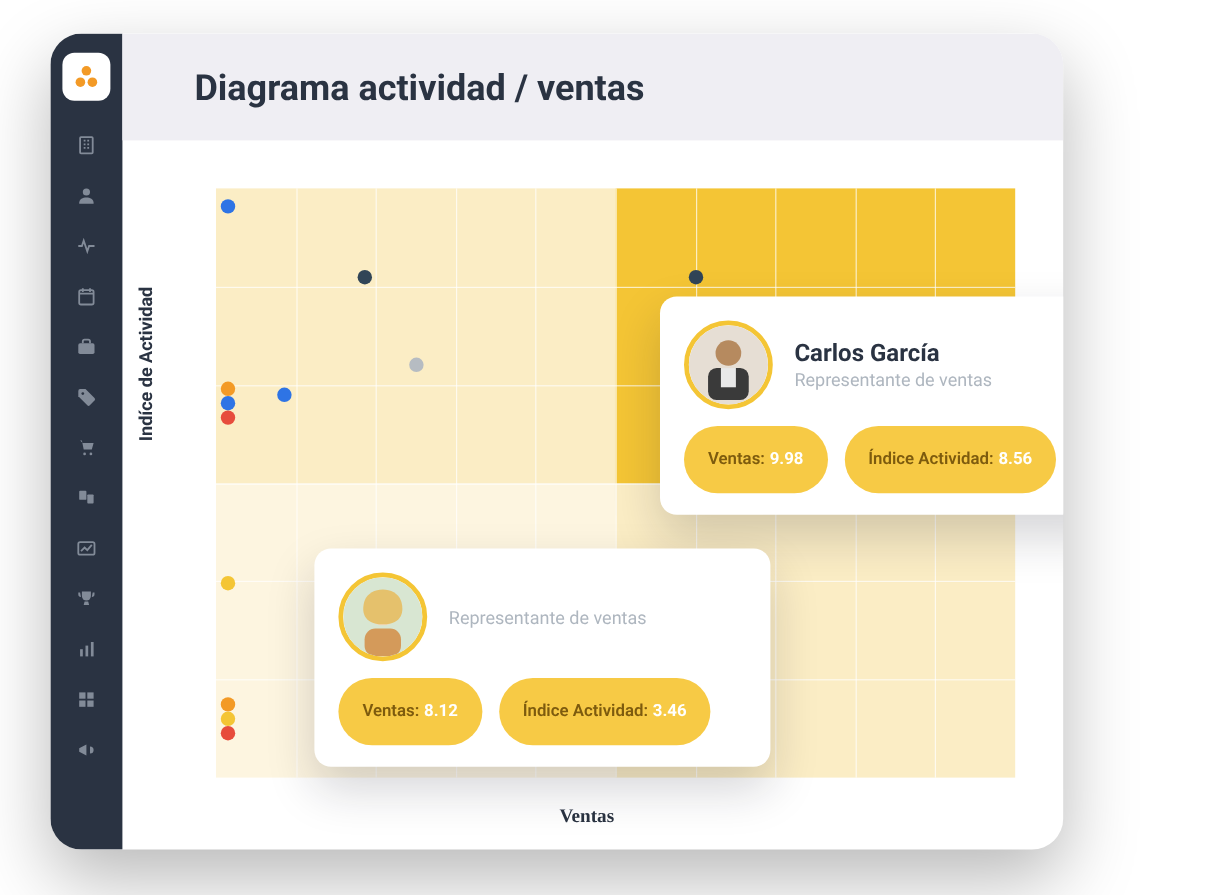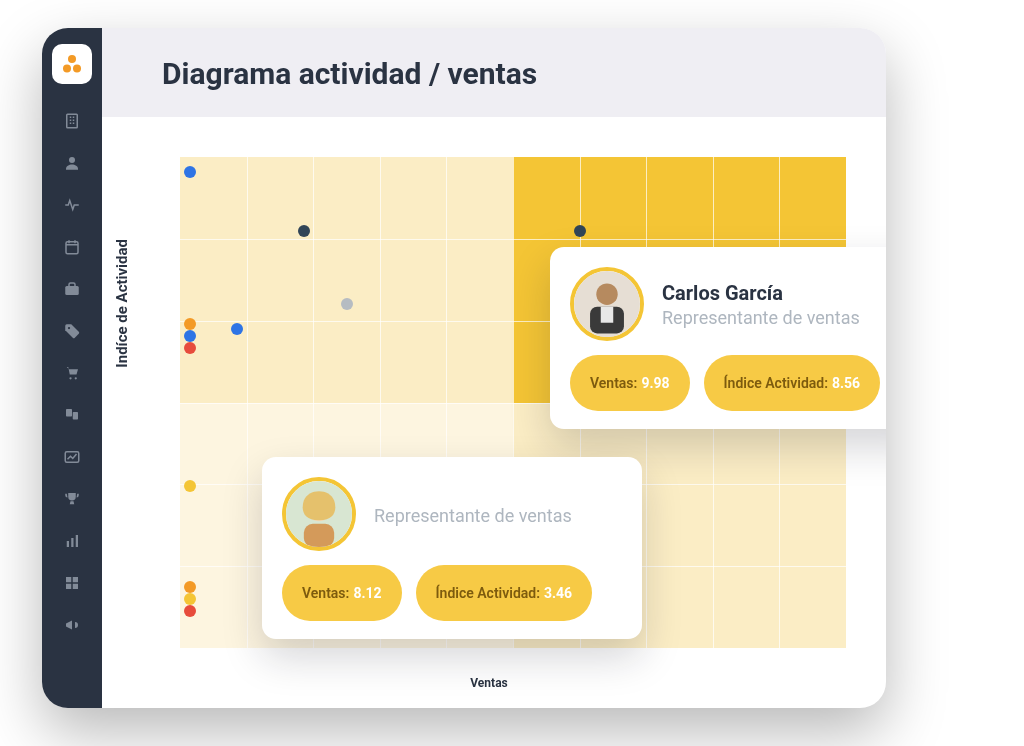--- a/index.html
+++ b/index.html
@@ -88,21 +88,22 @@
     font-size: 15px;
     white-space: nowrap;
   }
   .x-label {
     position: absolute;
     bottom: -2px;
     left: 50%;
     transform: translateX(-50%);
     color: #2a3342;
     font-weight: 700;
-    font-size: 12px;
+    font-size: 16px;
+    font-family: Liberation Serif, serif;
   }
   .plot {
     position: absolute;
     left: 48px;
     right: 0;
     top: 0;
     bottom: 40px;
   }
   .quadrant {
     position: absolute;
@@ -159,21 +160,21 @@
     overflow: hidden;
     flex-shrink: 0;
   }
   .avatar svg { width: 100%; height: 100%; display: block; }
   .card-name {
     font-size: 20px;
     font-weight: 700;
     color: #2a3342;
   }
   .card-role {
-    font-size: 18px;
+    font-size: 15px;
     color: #aeb6bf;
     margin-top: 2px;
   }
   .pills {
     display: flex;
     gap: 14px;
   }
   .pill {
     background: #f7ca45;
     border-radius: 999px;

